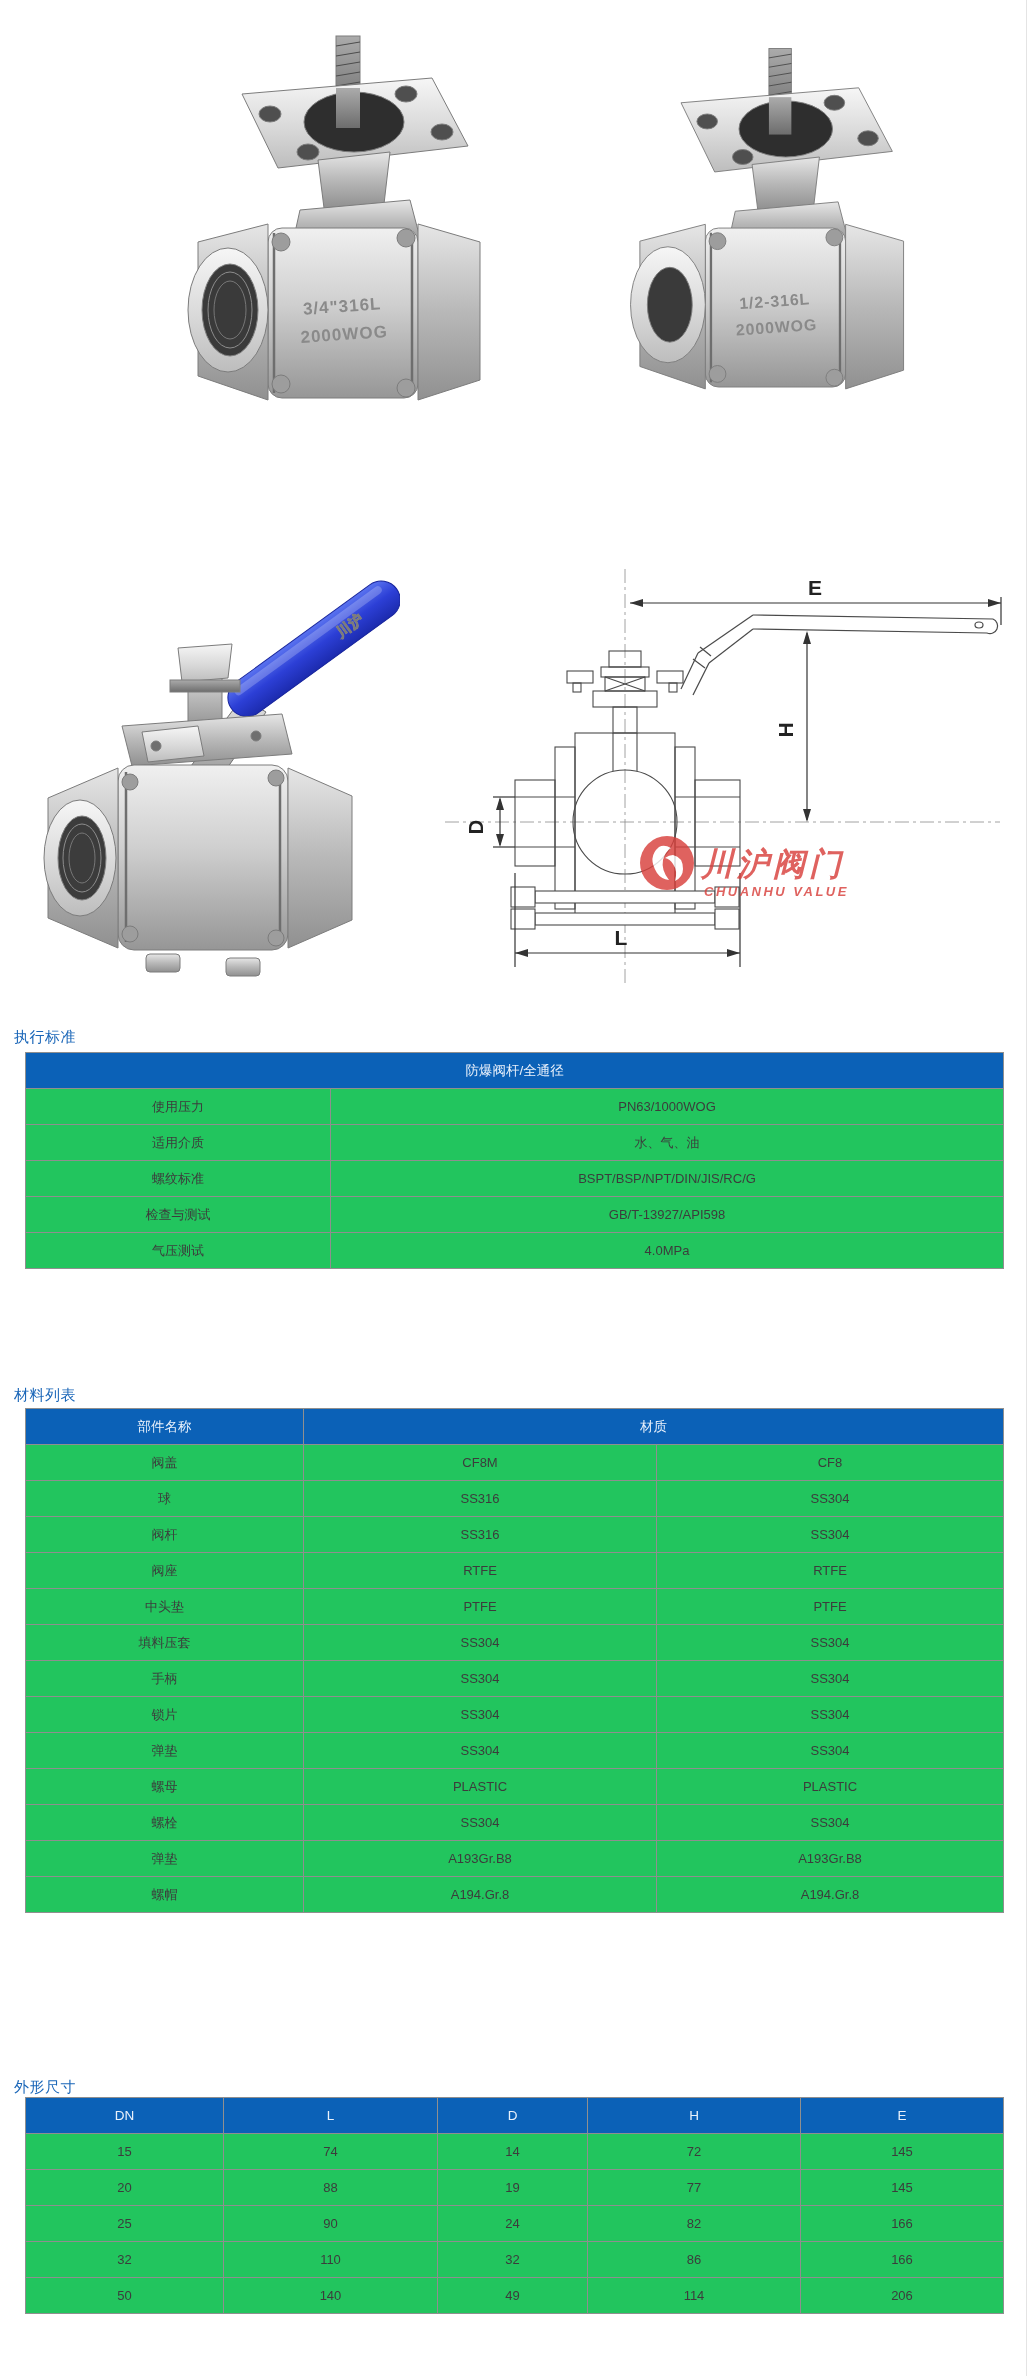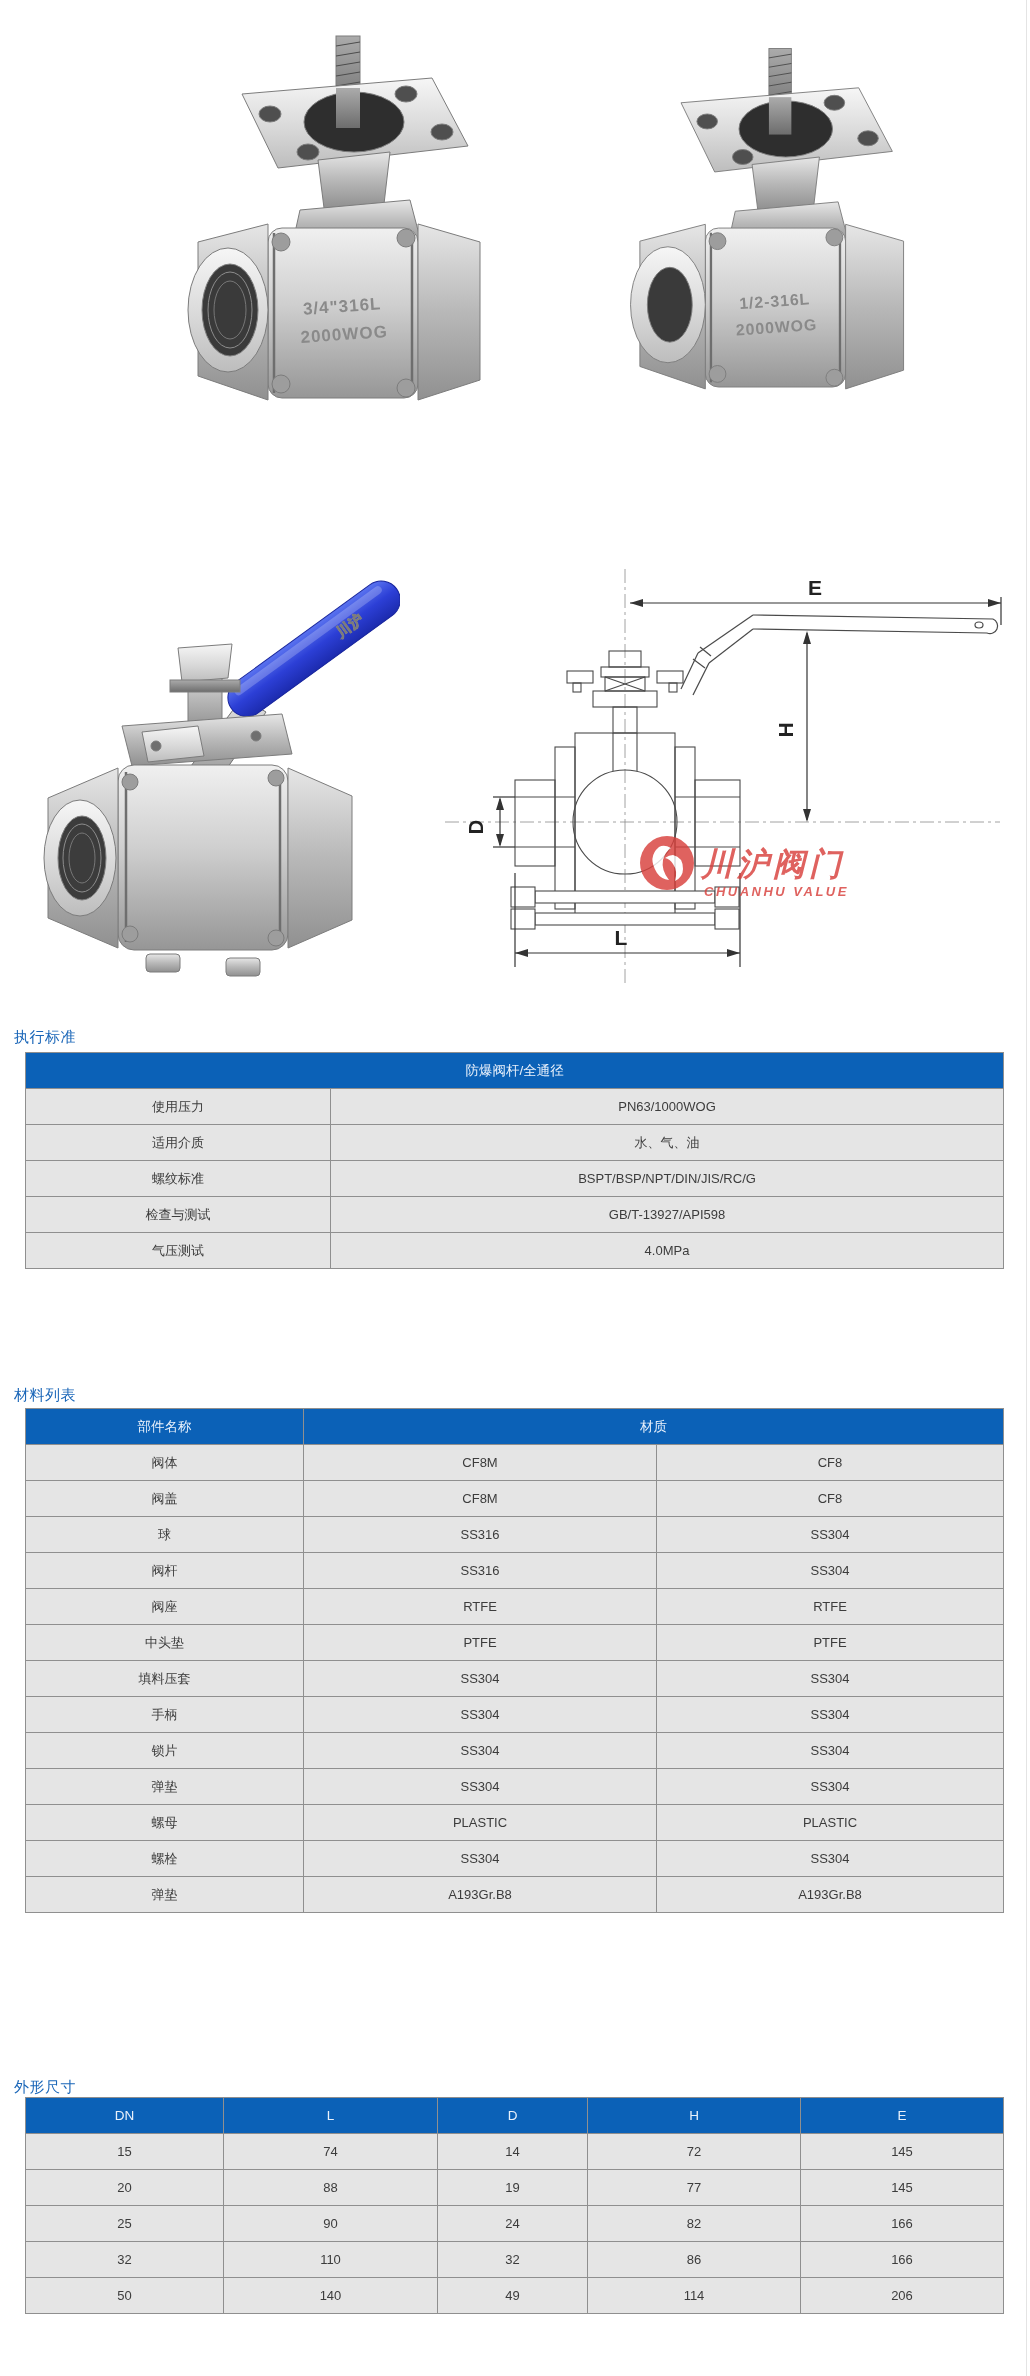--- a/index.html
+++ b/index.html
@@ -1,21 +1,21 @@
 <!DOCTYPE html>
 <html><head>
 <meta charset="utf-8">
 <style>
   html,body{margin:0;padding:0;background:#fff;}
   body{font-family:"Liberation Sans","DejaVu Sans",sans-serif;}
   .page{position:relative;width:1030px;height:2376px;background:#fff;overflow:hidden;}
   .edge-line{position:absolute;left:1026px;top:0;width:1px;height:2376px;background:#e4e4e4;}
   .abs{position:absolute;}
   .section-title{font-size:15px;font-weight:normal;color:#1a66b8;letter-spacing:0.5px;}
-  table.spec{border-collapse:collapse;table-layout:fixed;width:978px;background:#e5e5e5;}
+  table.spec{border-collapse:collapse;table-layout:fixed;width:978px;background:#22c55e;}
   table.spec td,table.spec th{border:1px solid #8f8f8f;height:35px;padding:0 4px;
     text-align:center;vertical-align:middle;font-size:13px;color:#3c3c3c;font-weight:normal;
     overflow:hidden;white-space:nowrap;}
   table.spec th{background:#0b61b7;color:#e9f1fb;font-size:13.5px;}
   svg text{font-family:"Liberation Sans","DejaVu Sans",sans-serif;}
 </style>
 </head>
 <body>
 
 <div class="page">
@@ -307,25 +307,20 @@
         <col style="width:347px">
       </colgroup>
     <thead>
       <tr>
         <th>部件名称</th>
         <th colspan="2">材质</th>
       </tr>
     </thead>
     <tbody id="materials-body">
         <tr>
-          <td>阀体</td>
-          <td>CF8M</td>
-          <td>CF8</td>
-        </tr>
-        <tr>
           <td>阀盖</td>
           <td>CF8M</td>
           <td>CF8</td>
         </tr>
         <tr>
           <td>球</td>
           <td>SS316</td>
           <td>SS304</td>
         </tr>
         <tr>
@@ -370,20 +365,25 @@
         </tr>
         <tr>
           <td>螺栓</td>
           <td>SS304</td>
           <td>SS304</td>
         </tr>
         <tr>
           <td>弹垫</td>
           <td>A193Gr.B8</td>
           <td>A193Gr.B8</td>
+        </tr>
+        <tr>
+          <td>螺帽</td>
+          <td>A194.Gr.8</td>
+          <td>A194.Gr.8</td>
         </tr>
       </tbody>
   </table>
 
   <div class="abs section-title" style="left:14px;top:2078px">外形尺寸</div>
   <table class="spec abs" style="left:25px;top:2097px">
     <colgroup>
         <col style="width:198px">
         <col style="width:214px">
         <col style="width:150px">

